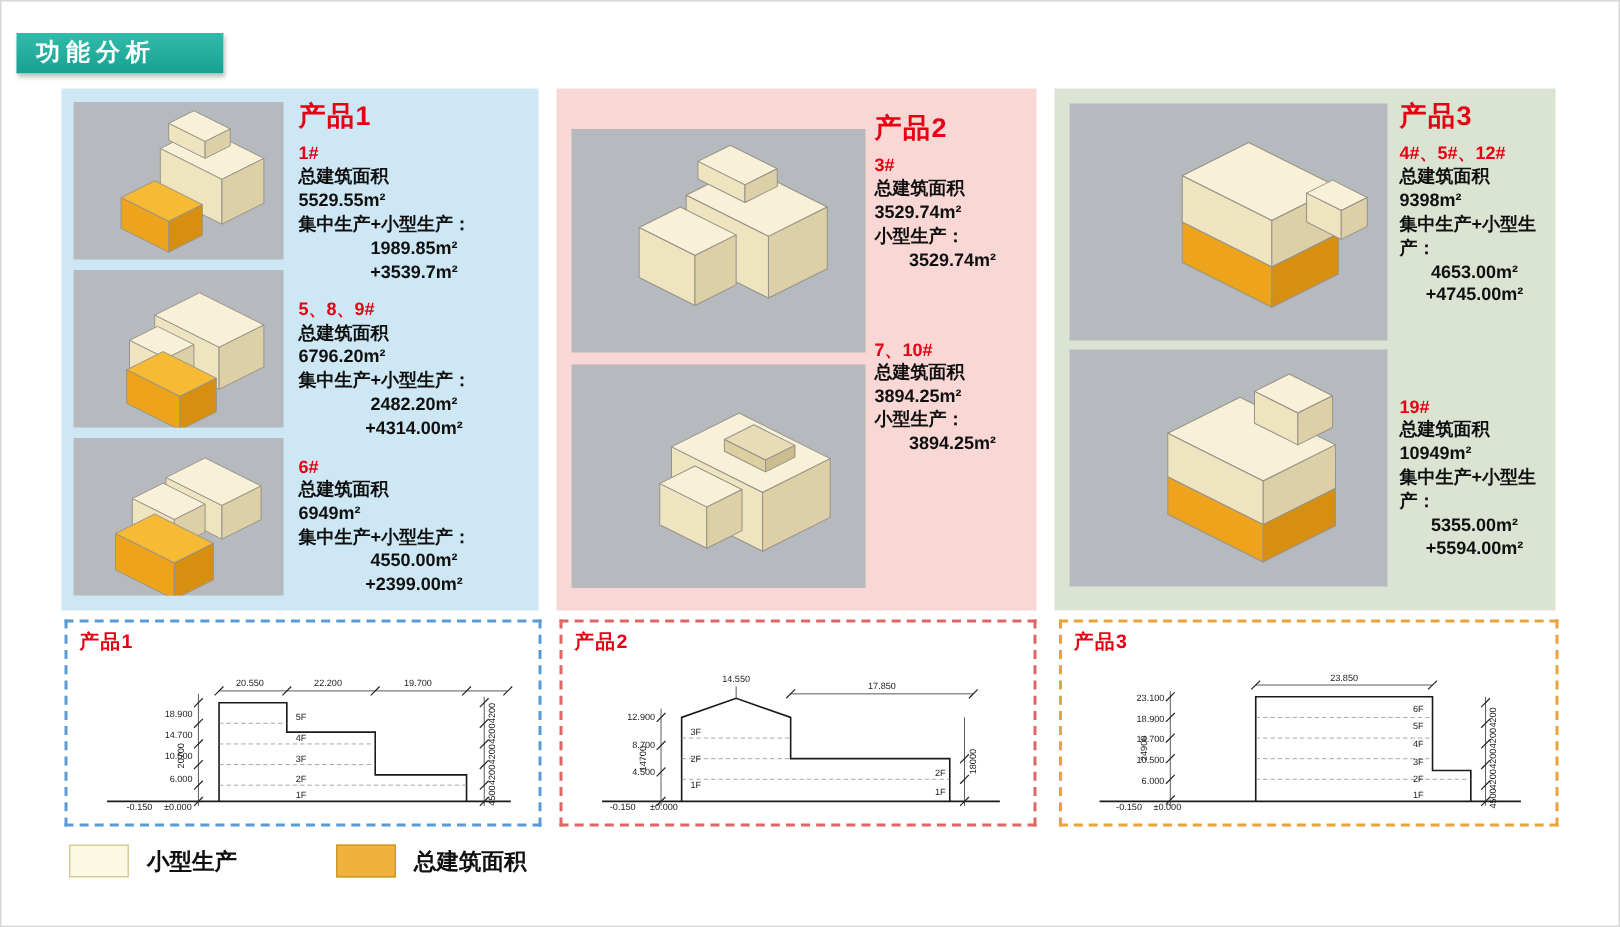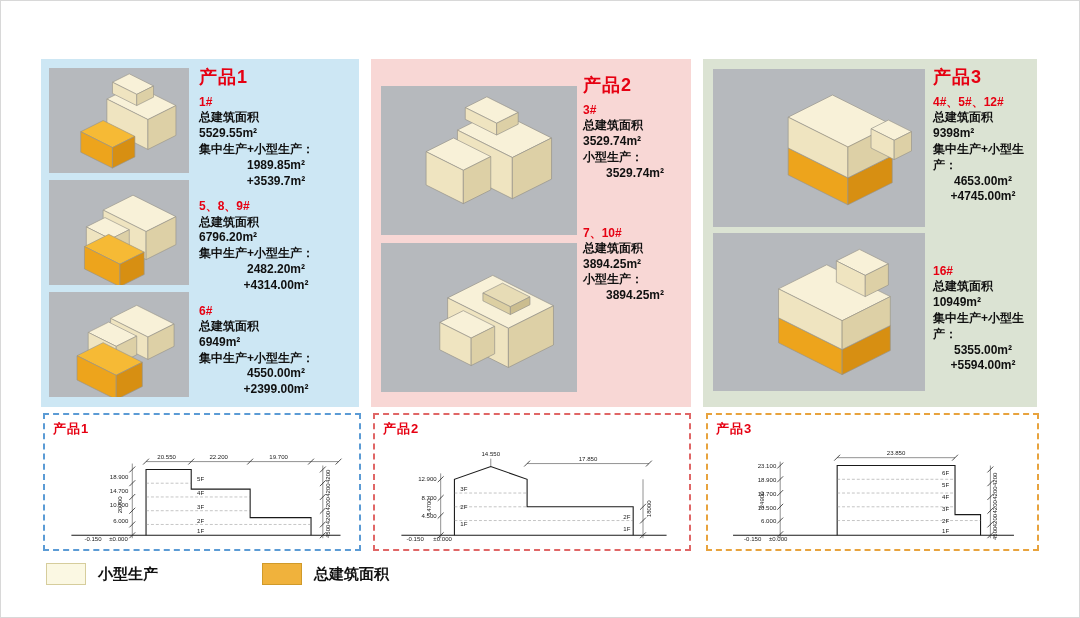--- a/index.html
+++ b/index.html
@@ -49,32 +49,35 @@
   .sec.s2{left:330px;width:318px;border:2px dashed #e06666;}
   .sec.s3{left:663px;width:333px;border:2px dashed #e8a33d;}
   .stitle{color:#e60012;font-weight:bold;font-size:13px;letter-spacing:1px;}
   .secsvg{width:100%;height:110px;display:block;margin-top:2px;}
   .ln{stroke:#1a1a1a;stroke-width:1.1;fill:none;}
   .ln2{stroke:#444;stroke-width:0.6;fill:none;}
   .lnd{stroke:#888;stroke-width:0.5;fill:none;stroke-dasharray:3 2;}
   .tick{stroke:#222;stroke-width:0.8;fill:none;}
   .dim{font-size:6.2px;fill:#222;}
   
-  .legend{position:absolute;left:45px;top:562px;display:flex;align-items:center;gap:104px;}
+  .legend{position:absolute;left:45px;top:562px;display:flex;align-items:center;gap:66px;}
   .legend-item{display:flex;align-items:center;}
   .swatch{width:40px;height:22px;display:inline-block;box-sizing:border-box;}
   .swatch.sm{background:#fbf8e3;border:1px solid #d6cd9c;}
   .swatch.ct{background:#f0b23c;border:1px solid #d09a2a;}
   .legend-label{font-size:15px;font-weight:bold;margin-left:12px;color:#111;}
 </style>
 </head>
 <body>
 
 <div class="page">
 
+  <div class="badge">
+    <span>功能分析</span>
+  </div>
 
   <div class="panels">
 
     <section class="panel p1">
       <div class="img-col">
         <div class="img-box">
             <svg viewBox="0 0 150 112">
               <polygon points="92.0,18.0 136.0,40.0 106.0,55.0 62.0,33.0" fill="#f8f1d8" stroke="#96938a" stroke-width="0.7" stroke-linejoin="round"></polygon>
               <polygon points="62.0,33.0 106.0,55.0 106.0,87.0 62.0,65.0" fill="#efe4c0" stroke="#96938a" stroke-width="0.7" stroke-linejoin="round"></polygon>
               <polygon points="106.0,55.0 136.0,40.0 136.0,72.0 106.0,87.0" fill="#ddd0a6" stroke="#96938a" stroke-width="0.7" stroke-linejoin="round"></polygon>
@@ -223,21 +226,21 @@
         <h2 class="ptitle">产品3</h2>
         <div class="block">
           <div class="bnum">4#、5#、12#</div>
           <div class="bl">总建筑面积</div>
           <div class="bl">9398m²</div>
           <div class="bl">集中生产+小型生产：</div>
           <div class="bl c">4653.00m²</div>
           <div class="bl c">+4745.00m²</div>
         </div>
         <div class="block b2">
-          <div class="bnum">16#</div>
+          <div class="bnum">19#</div>
           <div class="bl">总建筑面积</div>
           <div class="bl">10949m²</div>
           <div class="bl">集中生产+小型生产：</div>
           <div class="bl c">5355.00m²</div>
           <div class="bl c">+5594.00m²</div>
         </div>
       </div>
     </section>
   </div>
 

